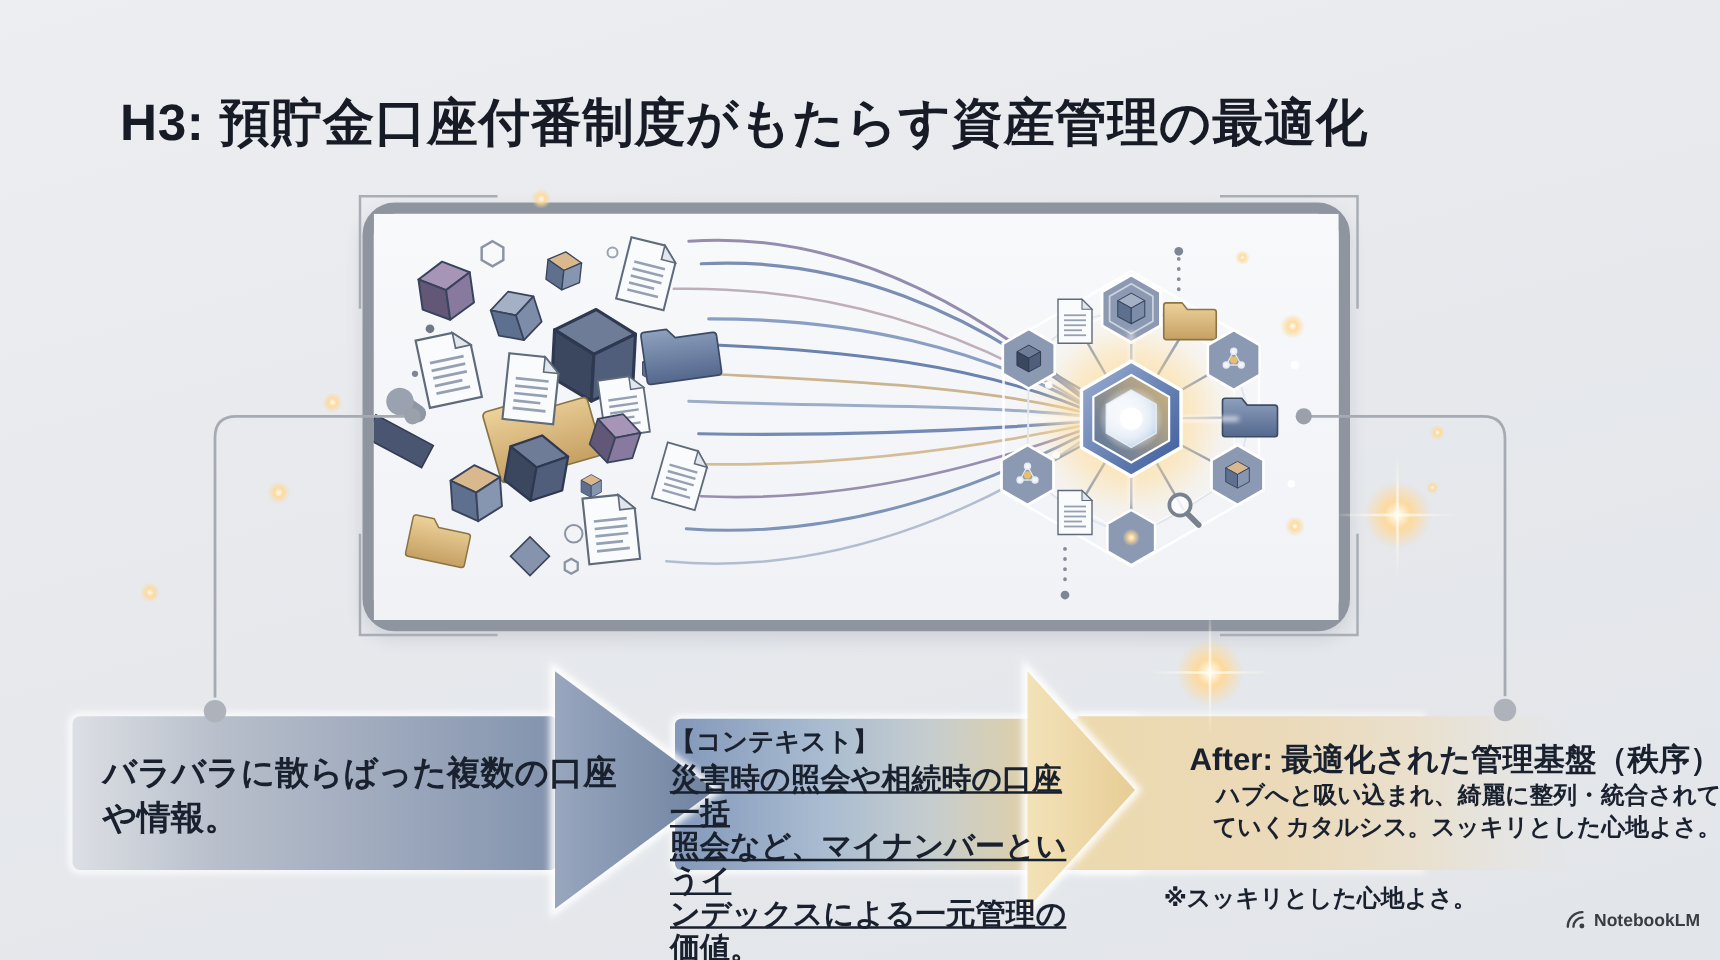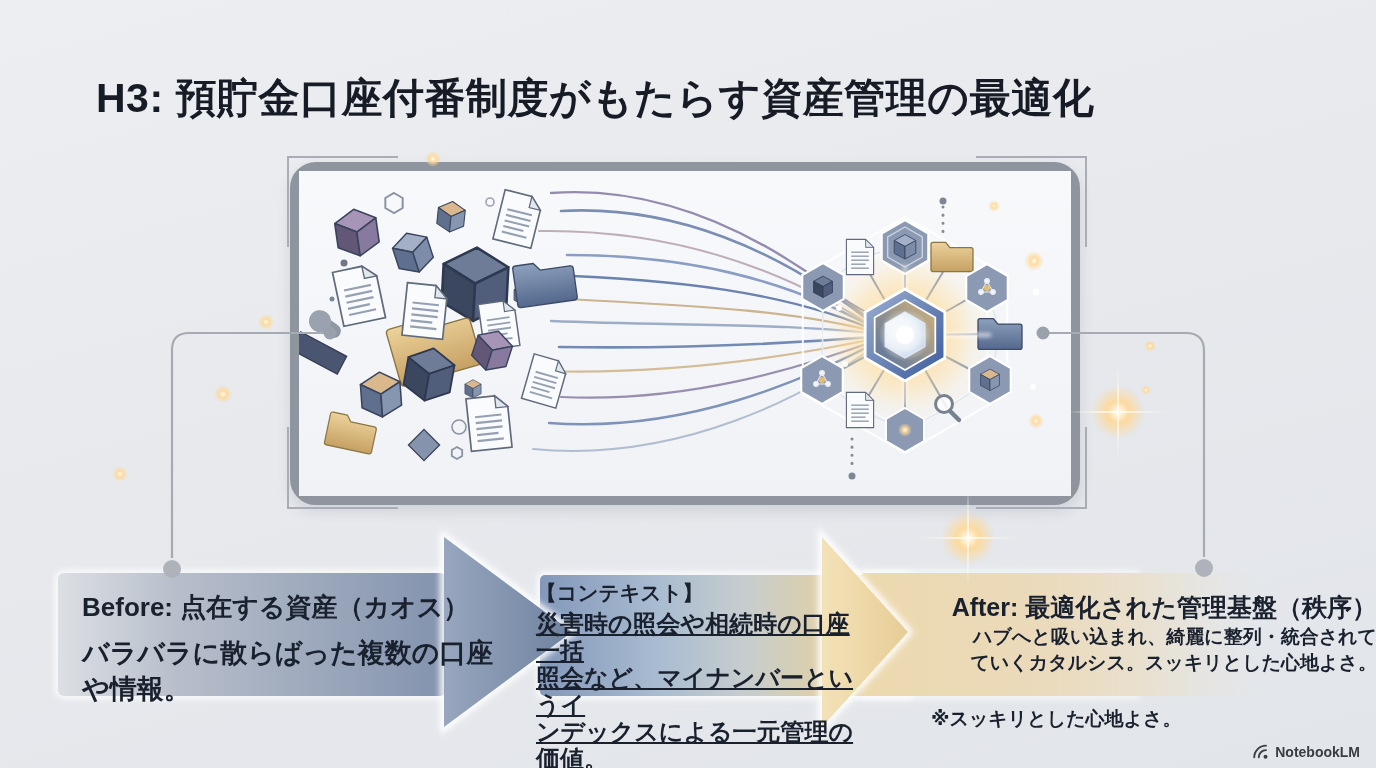--- a/index.html
+++ b/index.html
@@ -37,21 +37,21 @@
   .note p{font-size:19px;font-weight:700;}
   
   .spark{position:absolute;border-radius:50%;pointer-events:none;
     background:radial-gradient(circle,#fffdf4 0%,rgba(255,216,150,0.9) 28%,rgba(255,216,150,0) 70%);}
   .spark.big::before,.spark.big::after{content:"";position:absolute;}
   .spark.big::before{left:-45%;right:-45%;top:50%;height:2px;transform:translateY(-50%);
     background:linear-gradient(90deg,rgba(255,255,255,0),rgba(255,252,240,0.95),rgba(255,255,255,0));}
   .spark.big::after{top:-45%;bottom:-45%;left:50%;width:2px;transform:translateX(-50%);
     background:linear-gradient(180deg,rgba(255,255,255,0),rgba(255,252,240,0.95),rgba(255,255,255,0));}
   
-  .brand{position:absolute;right:16px;bottom:8px;display:flex;align-items:center;gap:5px;
+  .brand{position:absolute;right:16px;bottom:24px;display:flex;align-items:center;gap:5px;
     color:#383d44;font-size:14px;font-weight:600;}
 </style>
 </head>
 <body>
 
 <div class="canvas">
 
   <h1 class="title">H3: 預貯金口座付番制度がもたらす資産管理の最適化</h1>
 
   <div class="frame">
@@ -328,21 +328,20 @@
     <g stroke="#ffffff" stroke-width="5" filter="url(#fblur)" opacity="0.85">
       <line x1="862" y1="53" x2="1140" y2="53"></line>
         <line x1="862" y1="176" x2="1140" y2="176"></line>
     </g>
     <rect x="862" y="53" width="392" height="123" fill="url(#gB3)"></rect>
     <polygon points="822,17 908,112 822,207" fill="none" stroke="#ffffff" stroke-width="8" filter="url(#fblur)" opacity="0.98"></polygon>
     <polygon points="822,17 908,112 822,207" fill="url(#gH2)"></polygon>
   </svg>
 
   <div class="tblock before">
-    <h2>Before: 点在する資産（カオス）</h2>
     <p>バラバラに散らばった複数の口座や情報。</p>
   </div>
   <div class="tblock context">
     <h2>【コンテキスト】</h2>
     <p>災害時の照会や相続時の口座一括
 照会など、マイナンバーというイ
 ンデックスによる一元管理の価値。</p>
   </div>
   <div class="tblock after">
     <h2>After: 最適化された管理基盤（秩序）</h2>

